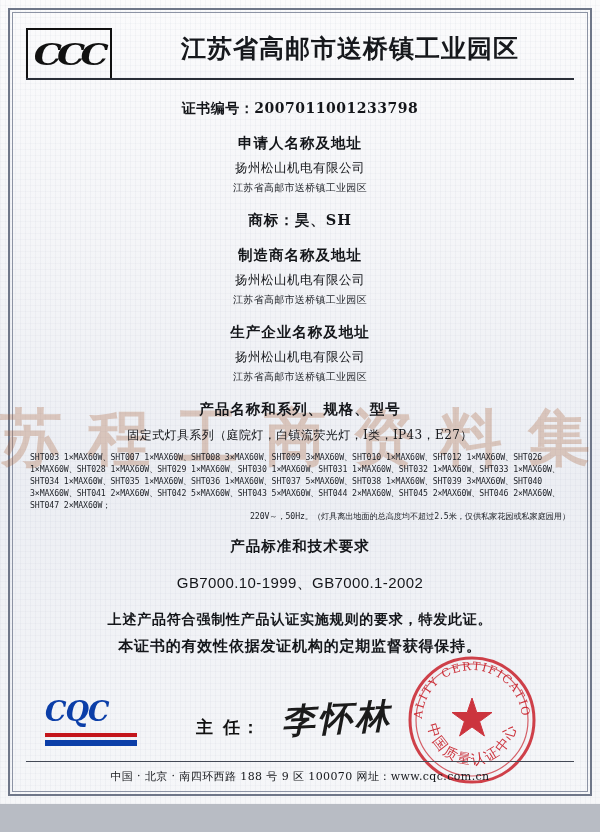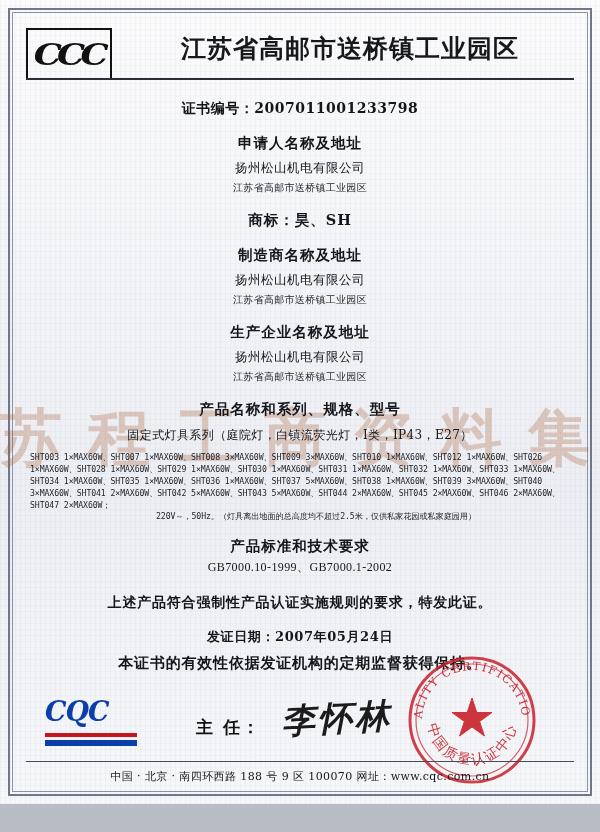--- a/index.html
+++ b/index.html
@@ -135,34 +135,34 @@
     font-size: 8.2px;
     line-height: 1.45;
     text-align: left;
     color: #1b1e24;
     letter-spacing: -0.1px;
     padding: 0 4px;
     word-break: break-word;
   }
   .models .note {
     display: block;
-    text-align: center;
+    text-align: right;
     margin-left: 32px;
   }
   .std-head {
     font-family: Liberation Mono, monospace;
     font-weight: bold;
     font-size: 14.5px;
     margin-top: 14px;
     letter-spacing: 1px;
   }
   .std-line {
-    font-family: Liberation Serif, serif;
-    font-size: 12px;
-    margin-top: 3px;
+    font-family: Liberation Sans, sans-serif;
+    font-size: 15px;
+    margin-top: 18px;
     letter-spacing: 0.4px;
   }
   .statement {
     font-family: "DejaVu Serif", "Liberation Serif", serif;
     font-weight: bold;
     font-size: 14px;
     margin-top: 18px;
     letter-spacing: 0.8px;
   }
   .issue-date {
@@ -318,23 +318,20 @@
     <div class="models">
       <span>SHT003 1×MAX60W、SHT007 1×MAX60W、SHT008 3×MAX60W、SHT009 3×MAX60W、SHT010 1×MAX60W、SHT012 1×MAX60W、SHT026 1×MAX60W、SHT028 1×MAX60W、SHT029 1×MAX60W、SHT030 1×MAX60W、SHT031 1×MAX60W、SHT032 1×MAX60W、SHT033 1×MAX60W、SHT034 1×MAX60W、SHT035 1×MAX60W、SHT036 1×MAX60W、SHT037 5×MAX60W、SHT038 1×MAX60W、SHT039 3×MAX60W、SHT040 3×MAX60W、SHT041 2×MAX60W、SHT042 5×MAX60W、SHT043 5×MAX60W、SHT044 2×MAX60W、SHT045 2×MAX60W、SHT046 2×MAX60W、SHT047 2×MAX60W；</span>
       <span class="note">220V～，50Hz。（灯具离出地面的总高度均不超过2.5米，仅供私家花园或私家庭园用）</span>
     </div>
 
     <div class="std-head">产品标准和技术要求</div>
     <div class="std-line">GB7000.10-1999、GB7000.1-2002</div>
 
     <div class="statement">上述产品符合强制性产品认证实施规则的要求，特发此证。</div>
 
-    <div class="issue-date">
-      <span>发证日期：</span><span>2007年05月24日</span>
-    </div>
 
     <div class="validity">本证书的有效性依据发证机构的定期监督获得保持。</div>
   </div>
 
   <div class="sig-area">
     <div class="cqc-logo">
       <span class="cqc-text">CQC</span>
       <span class="cqc-bar red"></span>
       <span class="cqc-bar"></span>
     </div>

